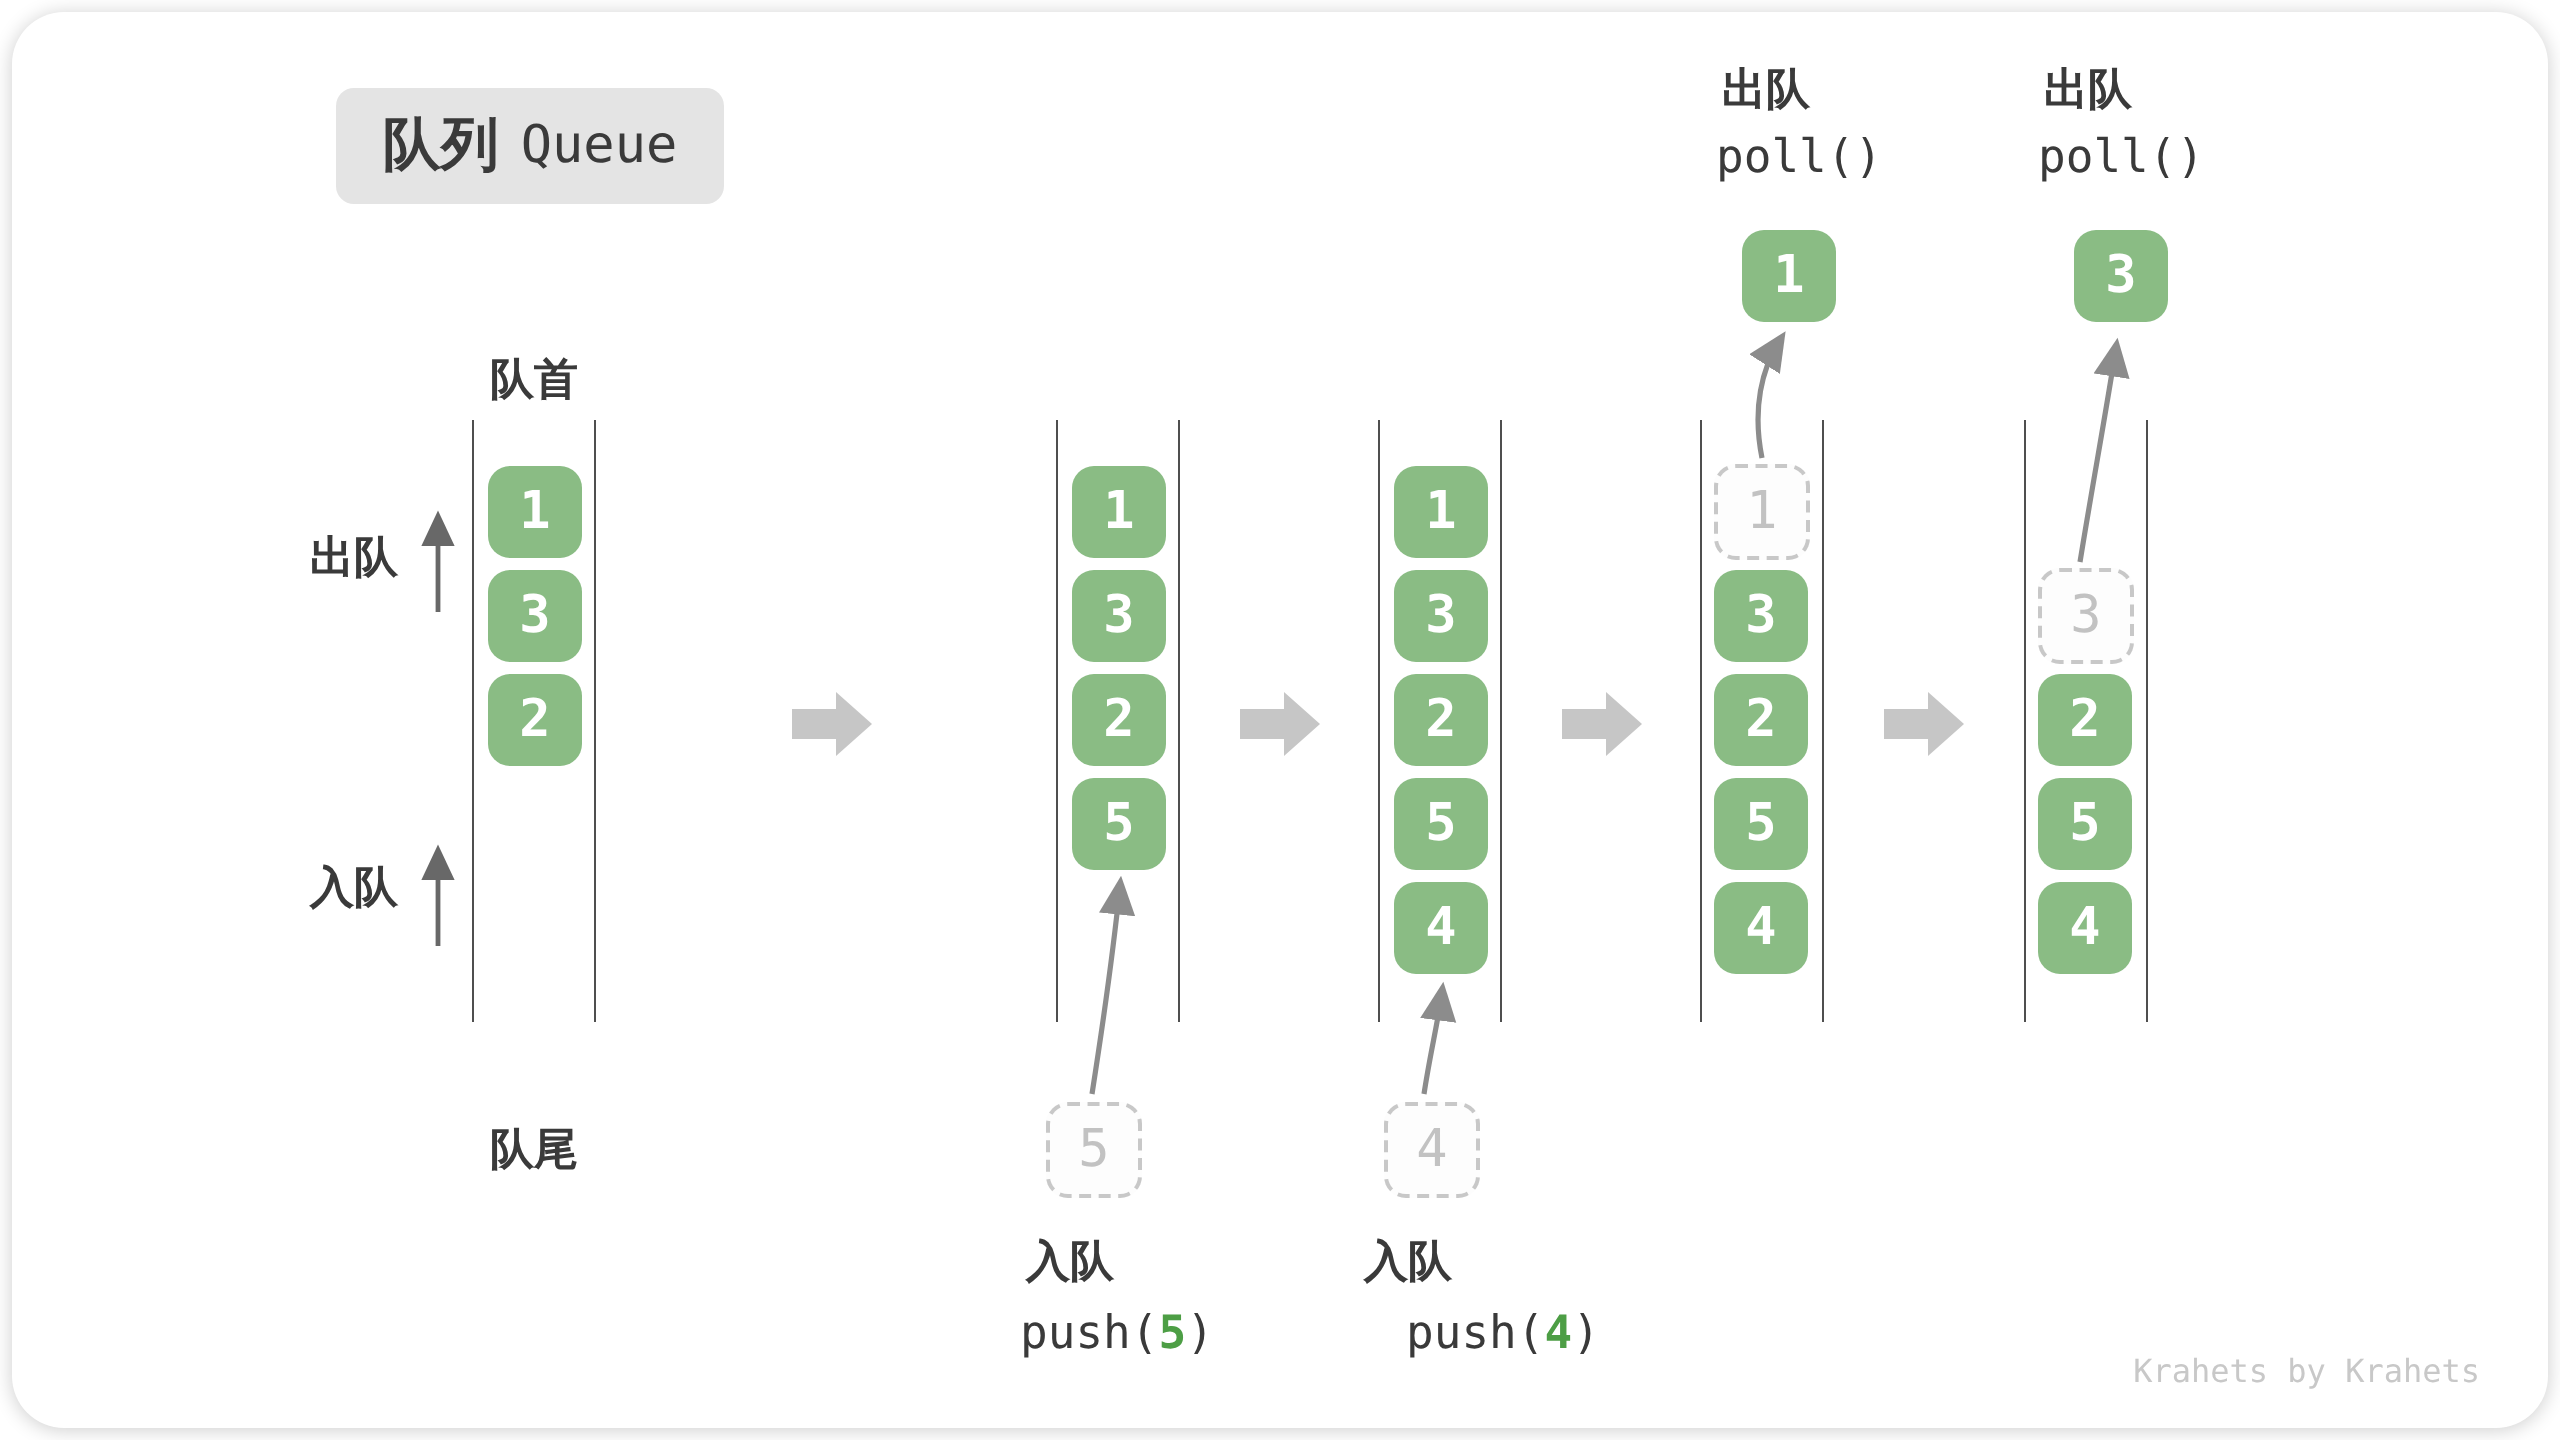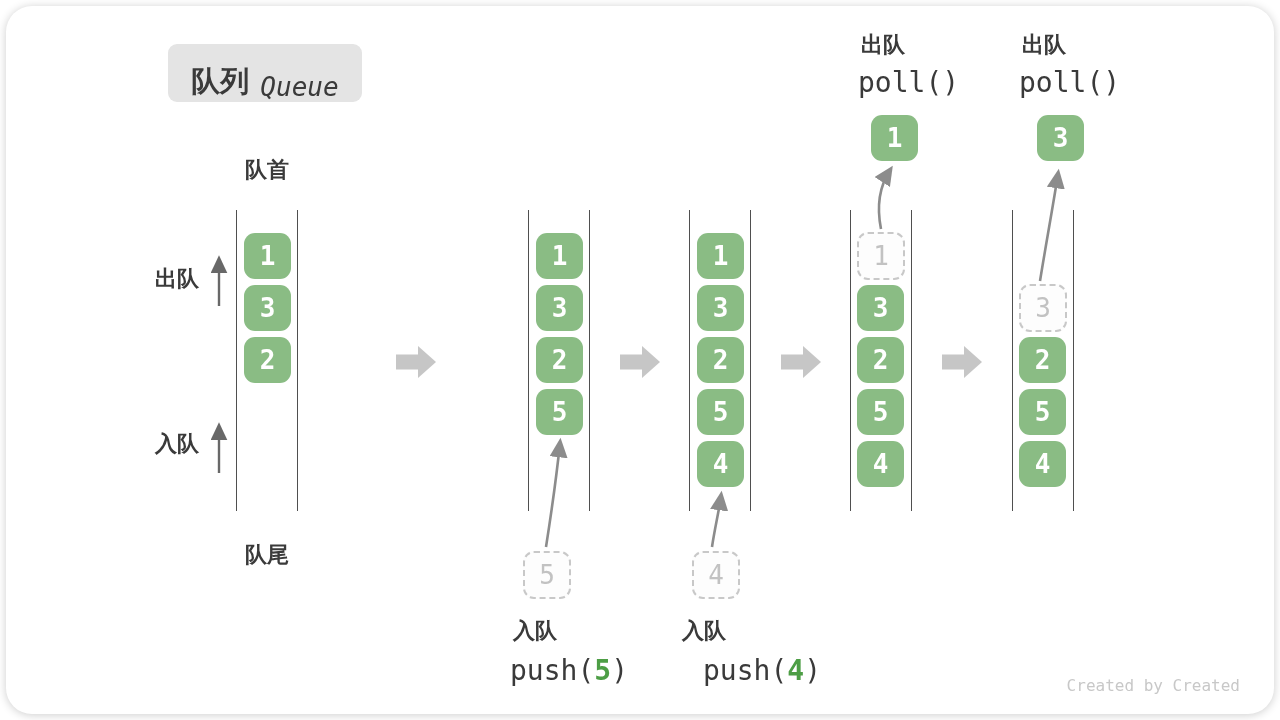--- a/index.html
+++ b/index.html
@@ -5,42 +5,42 @@
   html,body{margin:0;padding:0;background:#ffffff;}
   .canvas{position:relative;width:1280px;height:720px;overflow:hidden;
           font-family:"Liberation Sans",sans-serif;}
   .card{position:absolute;left:6px;top:6px;right:6px;bottom:6px;
         background:#ffffff;border-radius:26px;
         box-shadow:0 1px 10px rgba(0,0,0,0.20);}
   .overlay{position:absolute;left:0;top:0;pointer-events:none;}
   .mono{font-family:"DejaVu Sans Mono","Liberation Mono",monospace;}
 
   .badge{position:absolute;left:168px;top:44px;width:194px;height:58px;
-         background:#e4e4e4;border-radius:9px;display:flex;align-items:flex-end;
+         background:#e4e4e4;border-radius:9px;display:flex;align-items:center;
          justify-content:center;gap:11px;}
   .badge-zh{font-size:29px;font-weight:bold;color:#3a3a3a;}
-  .badge-en{font-size:26px;color:#3a3a3a;font-style:italic;}
+  .badge-en{font-size:26px;color:#3a3a3a;}
 
   .lbl{position:absolute;font-size:22px;font-weight:bold;color:#3a3a3a;white-space:nowrap;}
-  .lbl-center{width:90px;text-align:center;}
+  .lbl-center{width:90px;text-align:center;margin-top:20px;}
 
   .channel{position:absolute;top:210px;height:301px;width:62px;
            border-left:1.5px solid #4f4f4f;border-right:1.5px solid #4f4f4f;
            box-sizing:border-box;}
 
   .box{position:absolute;width:47px;height:46px;border-radius:11px;
        display:flex;align-items:center;justify-content:center;
        font-family:"DejaVu Sans Mono","Liberation Mono",monospace;
        font-size:26px;box-sizing:border-box;}
   .box.solid{background:#8abc84;color:#ffffff;font-weight:bold;}
   .box.dashed{border:2px dashed #c8c8c8;background:#fdfdfd;color:#c2c2c2;
               width:48px;height:48px;}
 
   .op-zh{position:absolute;font-size:22px;font-weight:bold;color:#3a3a3a;white-space:nowrap;}
-  .op-call{position:absolute;font-size:28px;color:#3a3a3a;white-space:nowrap;
+  .op-call{position:absolute;font-size:23px;color:#3a3a3a;white-space:nowrap;
            font-family:"DejaVu Sans Mono","Liberation Mono",monospace;}
   .op-arg{color:#4d9e45;font-weight:bold;}
 
   .watermark{position:absolute;right:40px;top:676px;font-size:16px;color:#c8c8c8;
              font-family:"DejaVu Sans Mono","Liberation Mono",monospace;}
 </style>
 </head>
 <body>
 
 <div class="canvas">
@@ -121,14 +121,14 @@
   <div class="box solid" style="left:857px;top:441px;">4</div>
 
   <div class="op-zh" style="left:1022px;top:30px;">出队</div>
   <div class="op-call" style="left:1019px;top:66px;">poll()</div>
   <div class="box solid" style="left:1037px;top:115px;">3</div>
   <div class="box dashed" style="left:1019px;top:284px;">3</div>
   <div class="box solid" style="left:1019px;top:337px;">2</div>
   <div class="box solid" style="left:1019px;top:389px;">5</div>
   <div class="box solid" style="left:1019px;top:441px;">4</div>
 
-  <div class="watermark">Created by Created</div>
+  <div class="watermark">Krahets by Krahets</div>
 </div>
 
 </body></html>

